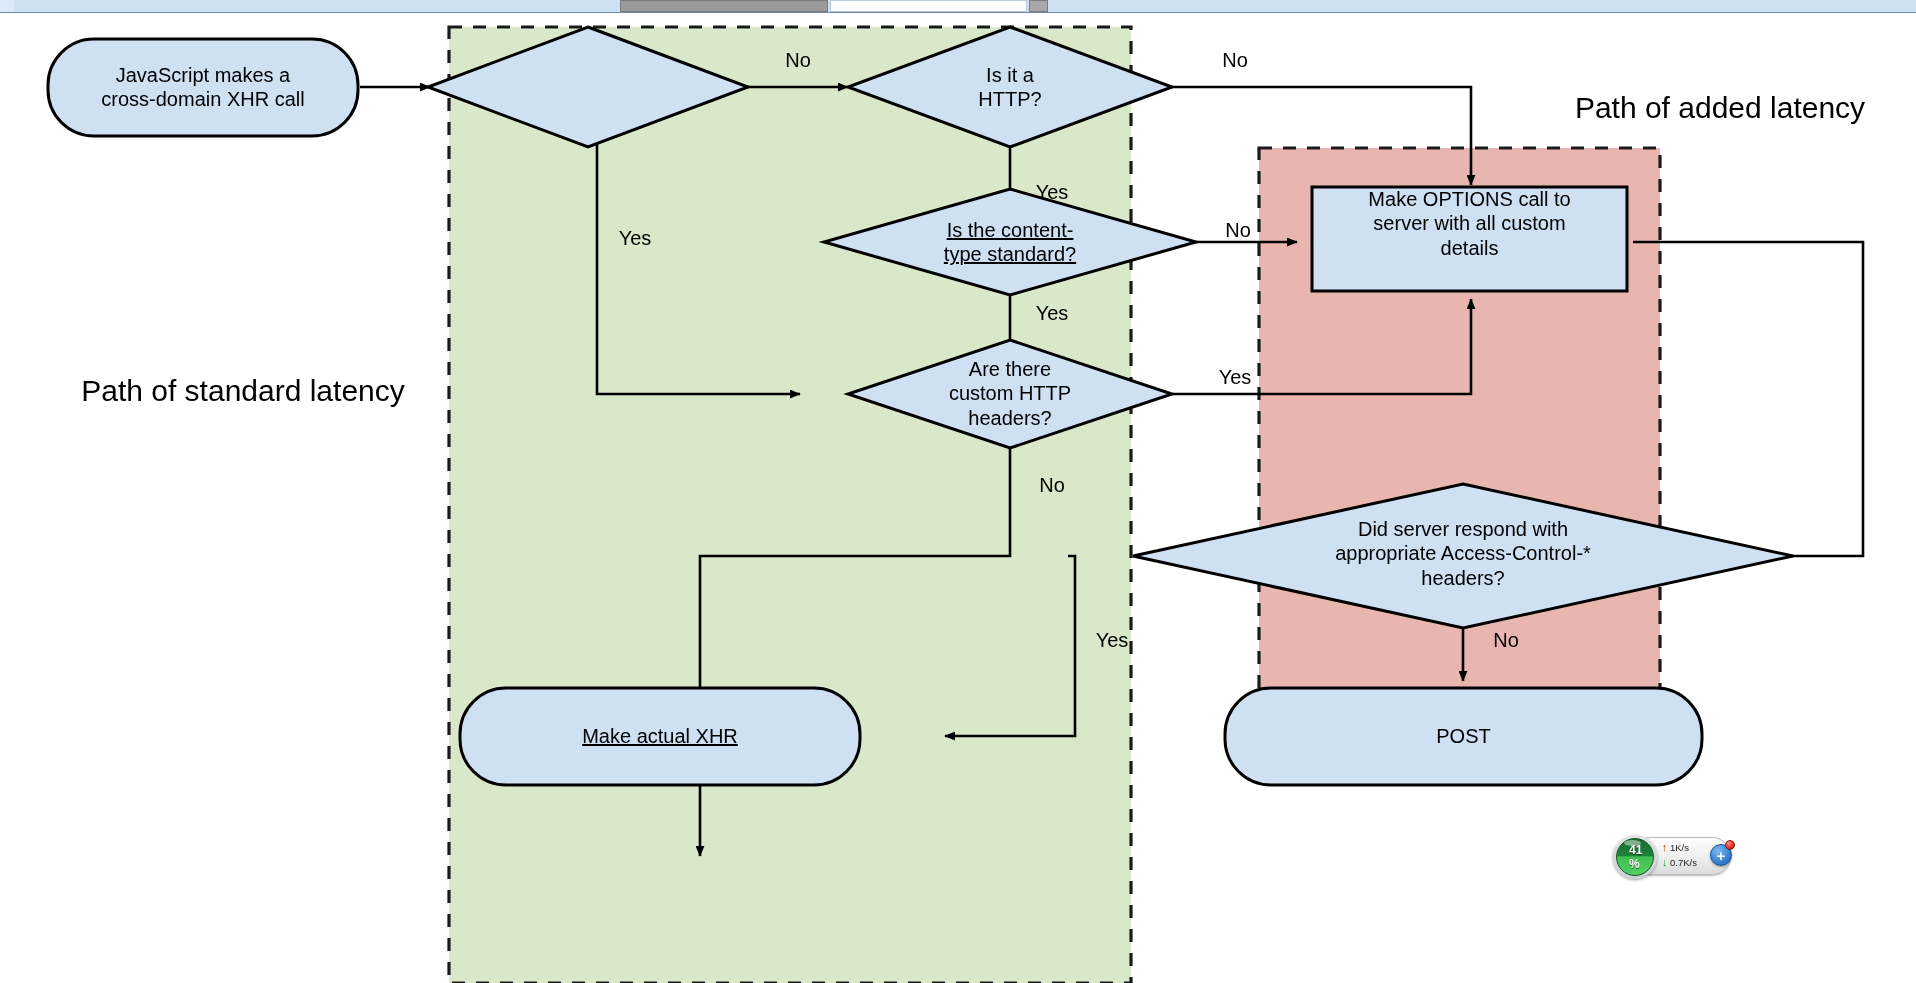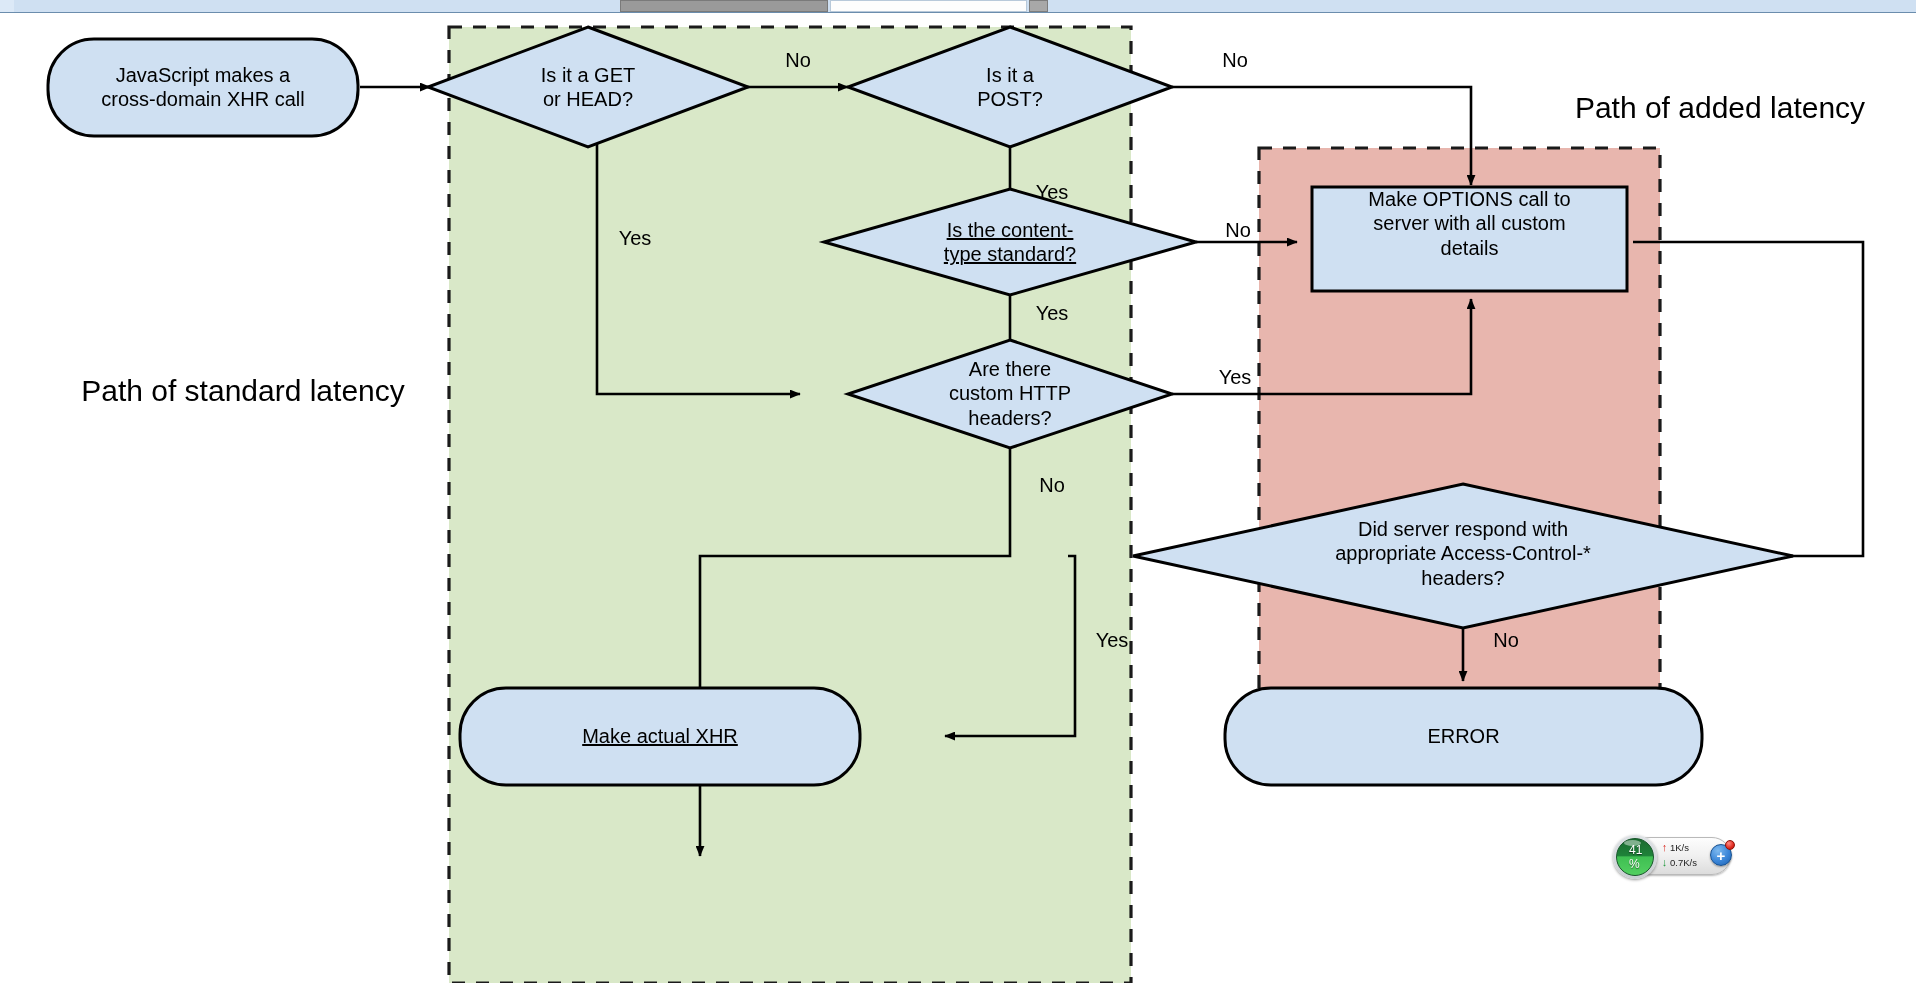--- a/index.html
+++ b/index.html
@@ -45,21 +45,21 @@
       border-radius:19px;
       background:linear-gradient(to bottom,#fdfdfd 0%,#f0f0f0 50%,#dcdcdc 100%);
       border:1px solid #b9b9b9;box-shadow:0 1px 2px rgba(0,0,0,.28);box-sizing:border-box;}
   .sysmon .gauge{position:absolute;left:0px;top:0px;width:44px;height:44px;border-radius:50%;
       background:linear-gradient(to bottom,#dfe3e6 0%,#c9ced2 100%);
       box-shadow:0 1px 3px rgba(0,0,0,.40);box-sizing:border-box;}
   .sysmon .gauge-inner{position:absolute;left:3px;top:3px;width:38px;height:38px;border-radius:50%;
       background:linear-gradient(to bottom,#1a6b30 0%,#1f8239 46%,#3fbf52 50%,#53d061 100%);
       border:1px solid #17562a;box-sizing:border-box;
       display:flex;align-items:center;justify-content:center;}
-  .sysmon .gauge-txt{font-size:12px;font-weight:normal;color:#ffffff;
+  .sysmon .gauge-txt{font-size:12px;font-weight:bold;color:#ffffff;
       text-shadow:0 1px 1px rgba(0,0,0,.55);font-family:"Liberation Sans",sans-serif;margin-left:12px;}
   .sysmon .gauge-gloss{position:absolute;left:11px;top:5px;width:17px;height:6px;border-radius:50%;
       background:rgba(255,255,255,.45);}
   .sysmon .rows{position:absolute;left:46px;top:5px;width:52px;height:32px;font-size:9px;
       color:#222;font-family:"Liberation Sans",sans-serif;}
   .sysmon .row{display:flex;align-items:center;height:15px;}
   .sysmon .ar{width:11px;font-size:11px;line-height:11px;text-align:center;}
   .sysmon .ar.up{color:#d8261c;}
   .sysmon .ar.down{color:#1f9a3c;}
   .sysmon .sp{flex:1;padding-right:2px;font-size:9.5px;}
@@ -168,37 +168,35 @@
       <rect x="460" y="675" width="400" height="97" rx="46" ry="46" transform="translate(0,0)" fill="#cfe0f2" stroke="#000" stroke-width="3"></rect>
       
       <rect x="1225" y="675" width="477" height="97" rx="46" ry="46" fill="#cfe0f2" stroke="#000" stroke-width="3"></rect>
     </svg>
 
     <div class="lbl region-txt" style="left:48px;top:360px;width:390px;">Path of standard latency</div>
     <div class="lbl region-txt" style="left:1530px;top:77px;width:380px;">Path of added latency</div>
 
     <div class="lbl shape-txt" style="left:58px;top:50px;width:290px;">JavaScript makes a
 cross-domain XHR call</div>
-    <div class="lbl shape-txt" style="left:498px;top:50px;width:180px;">Is it a GET
-or HEAD?</div>
     <div class="lbl shape-txt" style="left:930px;top:50px;width:160px;">Is it a
-POST?</div>
+HTTP?</div>
     <div class="lbl shape-txt" style="left:885px;top:205px;width:250px;text-decoration:underline;">Is the content-
 type standard?</div>
     <div class="lbl shape-txt" style="left:910px;top:344px;width:200px;">Are there
 custom HTTP
 headers?</div>
     <div class="lbl shape-txt" style="left:1322px;top:174px;width:295px;">Make OPTIONS call to
 server with all custom
 details</div>
     <div class="lbl shape-txt" style="left:1253px;top:504px;width:420px;">Did server respond with
 appropriate Access-Control-*
 headers?</div>
     <div class="lbl shape-txt" style="left:470px;top:711px;width:380px;text-decoration:underline;">Make actual XHR</div>
-    <div class="lbl shape-txt" style="left:1235px;top:711px;width:457px;">ERROR</div>
+    <div class="lbl shape-txt" style="left:1235px;top:711px;width:457px;">POST</div>
 
     <div class="lbl edge-txt" style="left:768px;top:35px;width:60px;">No</div>
     <div class="lbl edge-txt" style="left:605px;top:213px;width:60px;">Yes</div>
     <div class="lbl edge-txt" style="left:1022px;top:167px;width:60px;">Yes</div>
     <div class="lbl edge-txt" style="left:1205px;top:35px;width:60px;">No</div>
     <div class="lbl edge-txt" style="left:1208px;top:205px;width:60px;">No</div>
     <div class="lbl edge-txt" style="left:1022px;top:288px;width:60px;">Yes</div>
     <div class="lbl edge-txt" style="left:1205px;top:352px;width:60px;">Yes</div>
     <div class="lbl edge-txt" style="left:1022px;top:460px;width:60px;">No</div>
     <div class="lbl edge-txt" style="left:1082px;top:615px;width:60px;">Yes</div>

